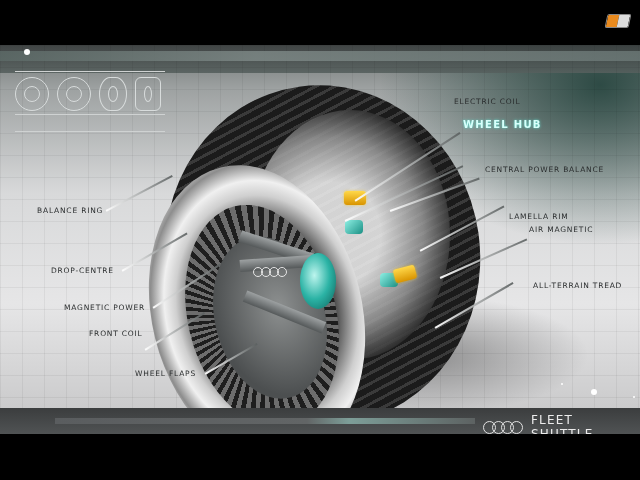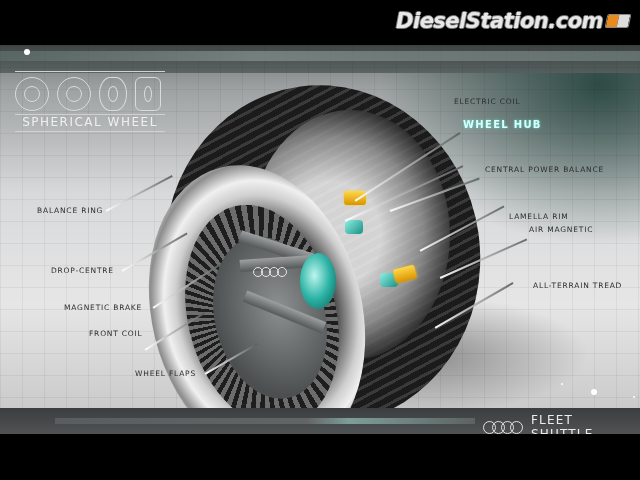--- a/index.html
+++ b/index.html
@@ -68,21 +68,20 @@
   .rings span:first-child { margin-left:0; }
   .fleet-text { color:#ececec; font-size:12px; letter-spacing:1.2px; }
 
   .dot { position:absolute; border-radius:50%; background:#fff; }
 </style>
 </head>
 <body>
 
 <div class="topbar">
   <div class="brand">
-    <span class="brand-text">DieselStation.com</span>
     <span class="brand-badge">
         <span class="o"></span>
         <span class="w"></span>
       </span>
   </div>
 </div>
 
 <div class="stage">
   <div class="darkband"></div>
   <div class="grid"></div>
@@ -90,21 +89,20 @@
 
   <div class="sw">
     <div class="line" style="top:12px"></div>
     <div class="sw-icons">
       <div class="sw-icon"></div>
       <div class="sw-icon"></div>
       <div class="sw-icon side"></div>
       <div class="sw-icon cut"></div>
     </div>
     <div class="line" style="top:55px"></div>
-    <div class="sw-title">SPHERICAL WHEEL</div>
     <div class="line" style="top:72px"></div>
   </div>
 
   <div class="wheel-shadow"></div>
   <div class="tire"></div>
   <div class="tire-cut"></div>
   <div class="rim-outer"></div>
   <div class="rim-inner"></div>
   <div class="hub-disc"></div>
   <div class="spoke" style="left:240px;top:185px;width:85px;transform:rotate(18deg)"></div>
@@ -139,21 +137,21 @@
 
   <div class="leader" style="left:435px;top:282px;width:90px;transform:rotate(-30deg)"></div>
   <div class="label" style="left:533px;top:236px">ALL-TERRAIN TREAD</div>
 
   <div class="label" style="left:37px;top:161px">BALANCE RING</div>
   <div class="leader" style="left:106px;top:165px;width:75px;transform:rotate(-28deg)"></div>
 
   <div class="label" style="left:51px;top:221px">DROP-CENTRE</div>
   <div class="leader" style="left:122px;top:225px;width:75px;transform:rotate(-30deg)"></div>
 
-  <div class="label" style="left:64px;top:258px">MAGNETIC BRAKE</div>
+  <div class="label" style="left:64px;top:258px">MAGNETIC POWER</div>
   <div class="leader" style="left:153px;top:262px;width:80px;transform:rotate(-33deg)"></div>
 
   <div class="label" style="left:89px;top:284px">FRONT COIL</div>
   <div class="leader" style="left:145px;top:304px;width:70px;transform:rotate(-32deg)"></div>
 
   <div class="label" style="left:135px;top:324px">WHEEL FLAPS</div>
   <div class="leader" style="left:205px;top:328px;width:60px;transform:rotate(-30deg)"></div>
 
   <div class="dot" style="left:24px;top:4px;width:6px;height:6px"></div>
   <div class="dot" style="left:591px;top:344px;width:6px;height:6px"></div>

